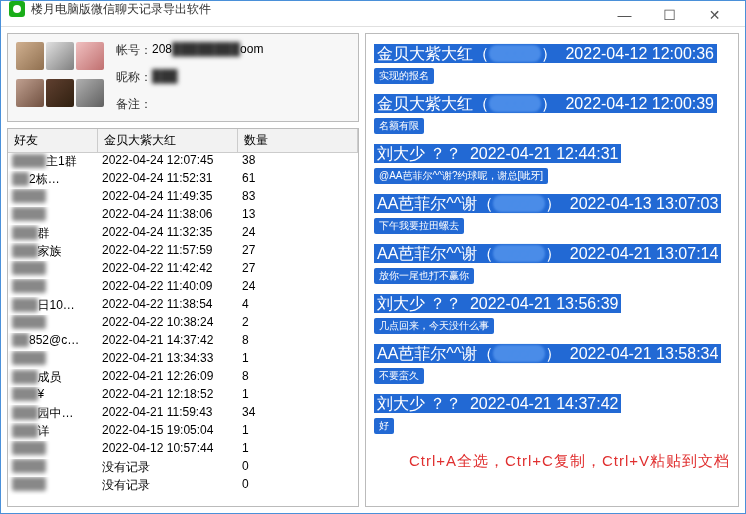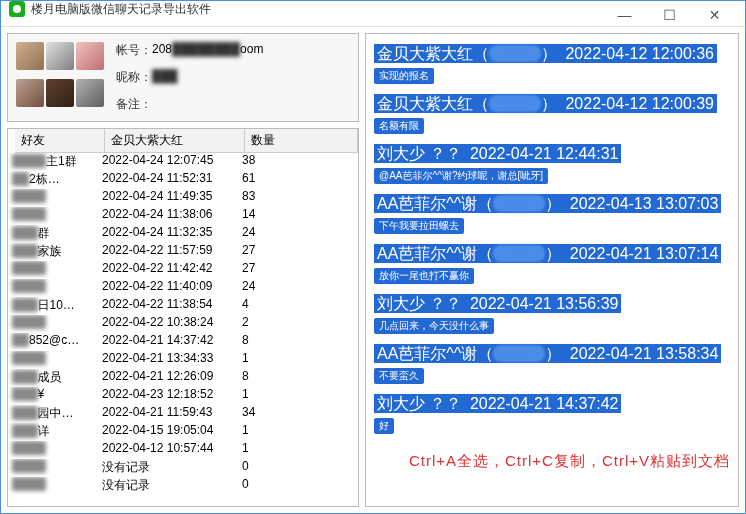--- a/index.html
+++ b/index.html
@@ -20,21 +20,21 @@
 .avatars .av:nth-child(2){background:linear-gradient(135deg,#e0e0e0,#808080);}
 .avatars .av:nth-child(3){background:linear-gradient(135deg,#f0c0c0,#c07070);}
 .avatars .av:nth-child(4){background:linear-gradient(135deg,#c0a090,#705040);}
 .avatars .av:nth-child(5){background:linear-gradient(135deg,#604030,#302010);}
 .avatars .av:nth-child(6){background:linear-gradient(135deg,#b0b0b0,#606060);}
 .profile-fields { flex: 1; display: flex; flex-direction: column; gap: 10px; font-size: 12px; }
 .profile-fields .row { display: flex; }
 .profile-fields .label { width: 36px; color: #333; }
 .profile-fields .value { color: #333; filter: blur(2px); }
 .table-box { flex: 1; border: 1px solid #bbb; overflow: hidden; display: flex; flex-direction: column; background: #fff; }
-.table-header { display: flex; background: #f2f2f2; border-bottom: 1px solid #ccc; font-size: 12px; margin-left: 7px; }
+.table-header { display: flex; background: #f2f2f2; border-bottom: 1px solid #ccc; font-size: 12px; }
 .table-header .th { padding: 3px 6px; border-right: 1px solid #ccc; }
 .th-name { width: 90px; } .th-time { width: 140px; } .th-count { flex: 1; }
 .table-body { flex: 1; overflow-y: scroll; }
 .table-body::-webkit-scrollbar { width: 16px; }
 .table-body::-webkit-scrollbar-track { background: #f0f0f0; }
 .table-body::-webkit-scrollbar-thumb { background: #c0c0c0; }
 .tr { display: flex; font-size: 12px; height: 18px; }
 .td-name { width: 90px; padding-left: 4px; white-space: nowrap; overflow: hidden; position: relative; }
 .td-name .blur { filter: blur(2px); display: inline-block; background: #888; color: transparent; border-radius: 2px; }
 .td-time { width: 140px; padding-left: 4px; white-space: nowrap; }
@@ -114,21 +114,21 @@
               <div class="td-count">61</div>
             </div>
             <div class="tr">
               <div class="td-name"><span class="blur">████</span></div>
               <div class="td-time">2022-04-24 11:49:35</div>
               <div class="td-count">83</div>
             </div>
             <div class="tr">
               <div class="td-name"><span class="blur">████</span></div>
               <div class="td-time">2022-04-24 11:38:06</div>
-              <div class="td-count">14</div>
+              <div class="td-count">13</div>
             </div>
             <div class="tr">
               <div class="td-name"><span class="blur">███</span>群</div>
               <div class="td-time">2022-04-24 11:32:35</div>
               <div class="td-count">24</div>
             </div>
             <div class="tr">
               <div class="td-name"><span class="blur">███</span>家族</div>
               <div class="td-time">2022-04-22 11:57:59</div>
               <div class="td-count">27</div>
@@ -163,21 +163,21 @@
               <div class="td-time">2022-04-21 13:34:33</div>
               <div class="td-count">1</div>
             </div>
             <div class="tr">
               <div class="td-name"><span class="blur">███</span>成员</div>
               <div class="td-time">2022-04-21 12:26:09</div>
               <div class="td-count">8</div>
             </div>
             <div class="tr">
               <div class="td-name"><span class="blur">███</span>¥</div>
-              <div class="td-time">2022-04-23 12:18:52</div>
+              <div class="td-time">2022-04-21 12:18:52</div>
               <div class="td-count">1</div>
             </div>
             <div class="tr">
               <div class="td-name"><span class="blur">███</span>园中…</div>
               <div class="td-time">2022-04-21 11:59:43</div>
               <div class="td-count">34</div>
             </div>
             <div class="tr">
               <div class="td-name"><span class="blur">███</span>详</div>
               <div class="td-time">2022-04-15 19:05:04</div>

